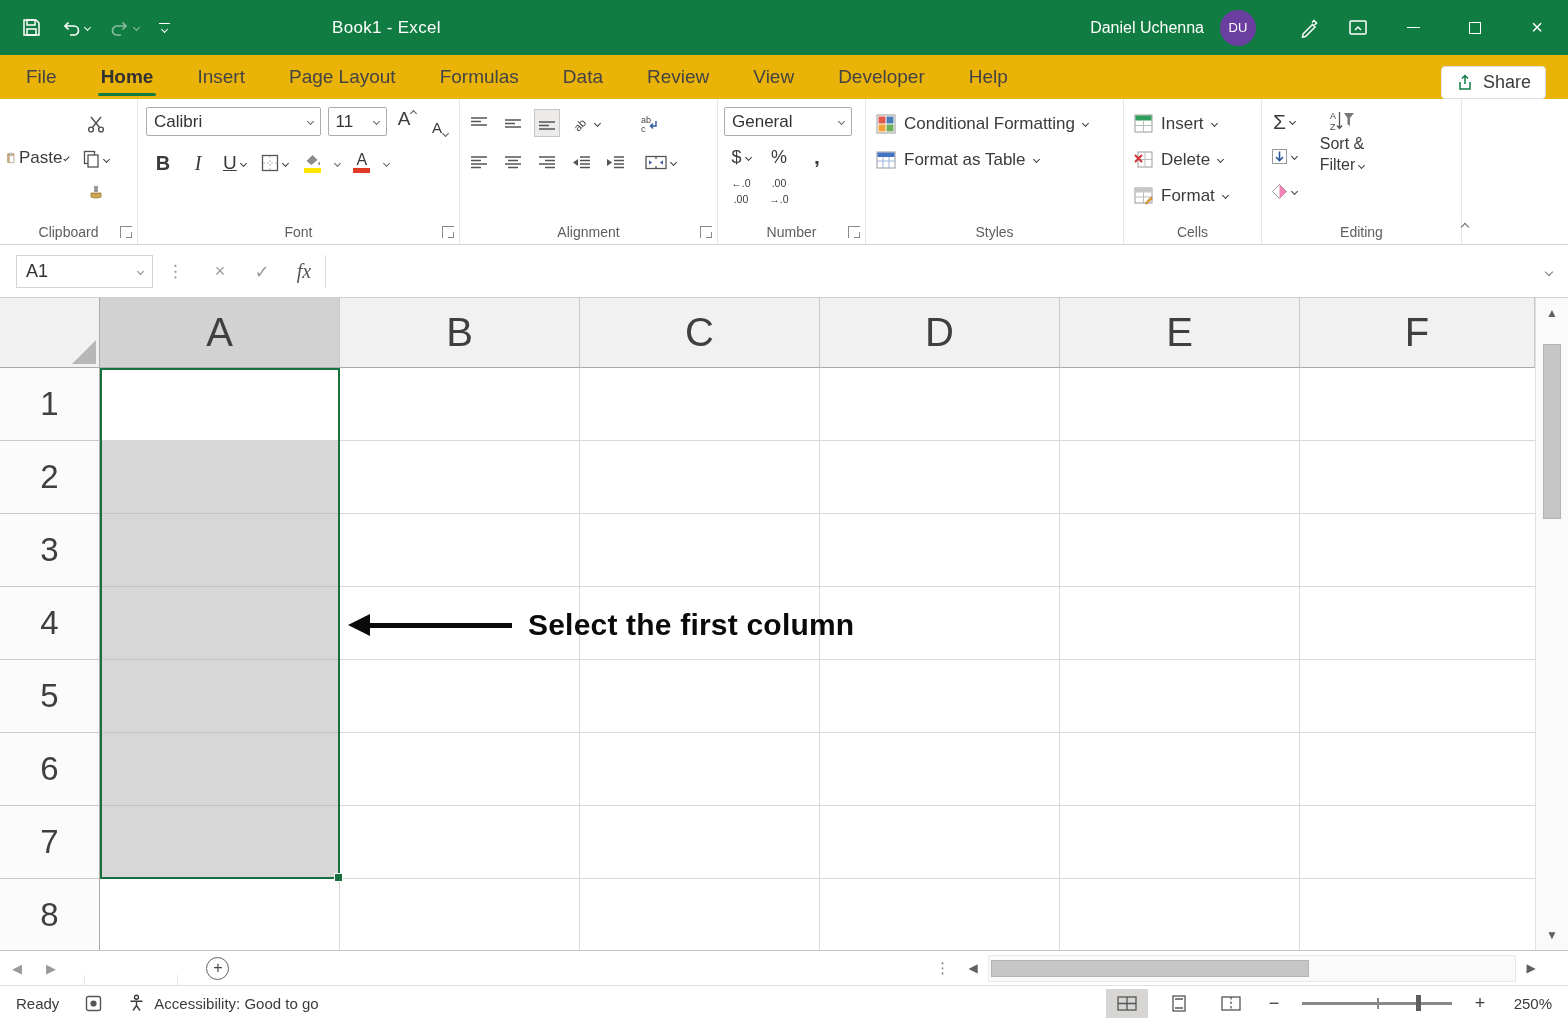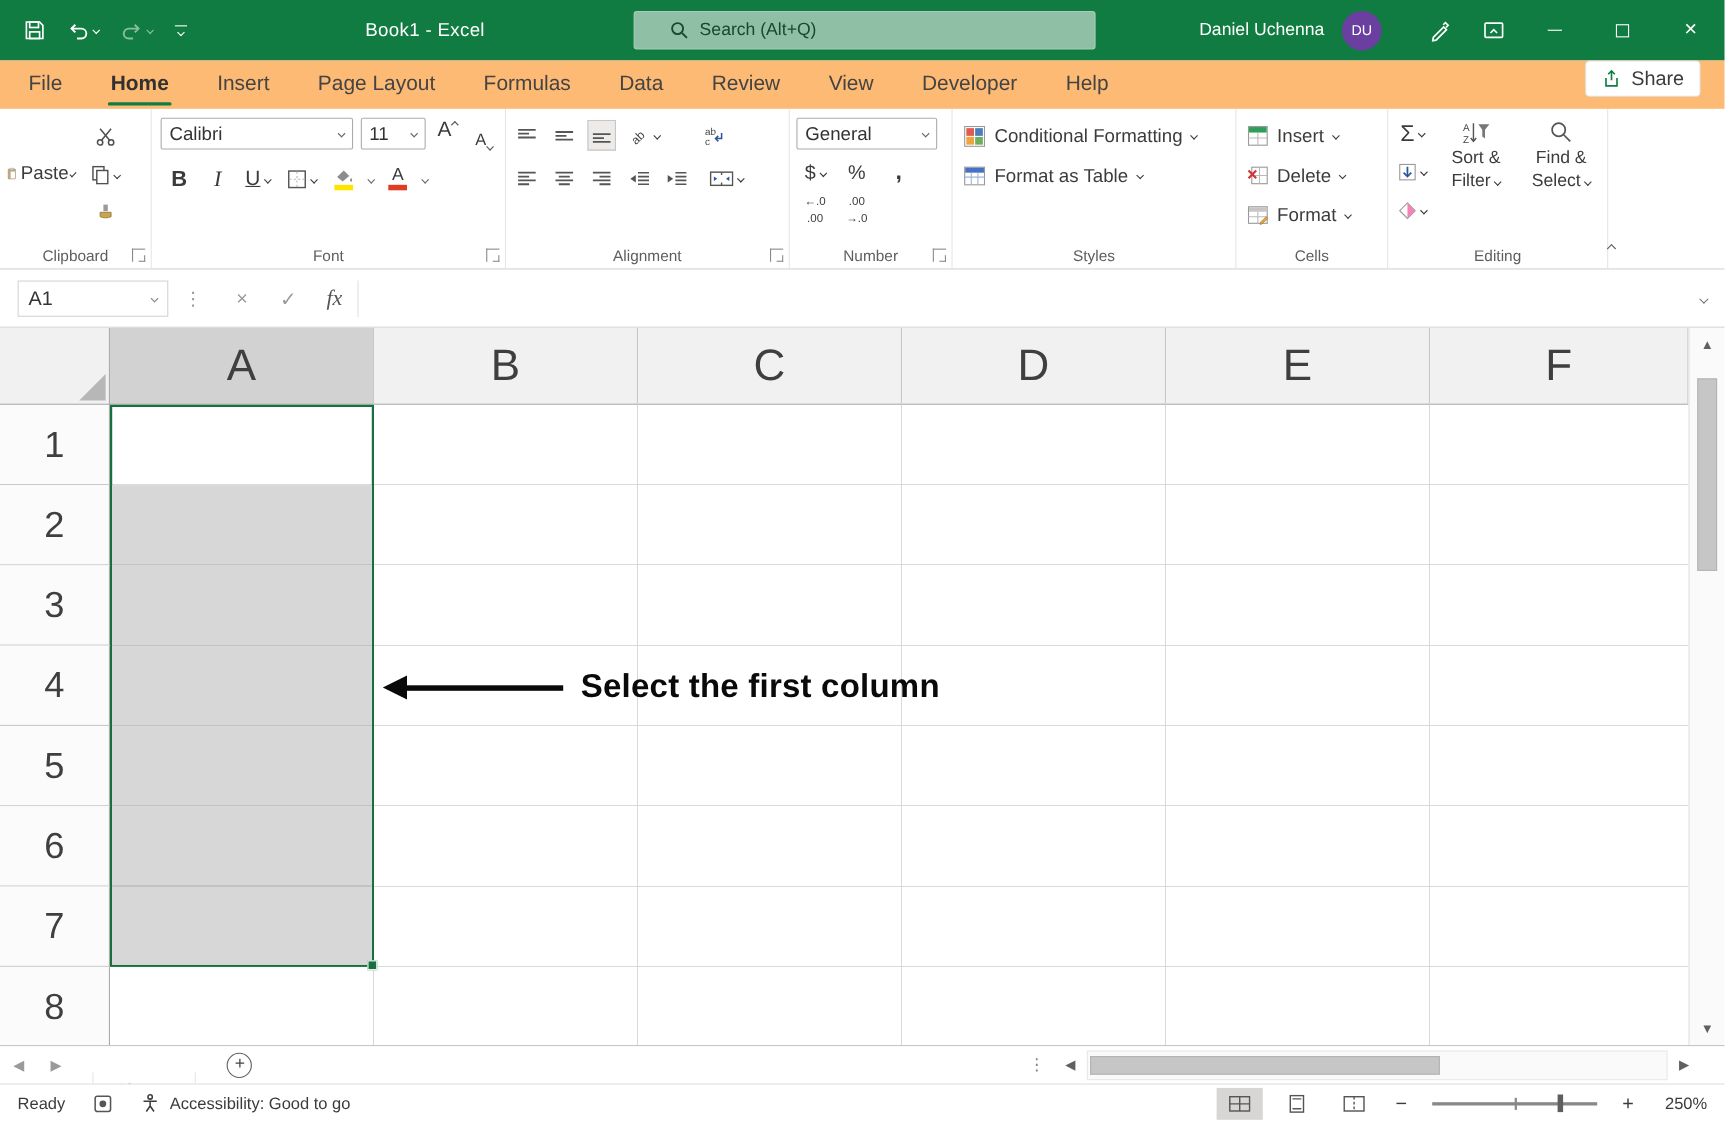--- a/index.html
+++ b/index.html
@@ -22,21 +22,21 @@
 .tb-search svg{margin-right:10px;}
 .tb-right{position:absolute;right:0;top:0;height:55px;display:flex;align-items:center;}
 .tb-user{font-size:16px;margin-right:16px;}
 .avatar{width:36px;height:36px;border-radius:50%;background:#6B3FA0;display:flex;align-items:center;justify-content:center;font-size:13px;font-weight:400;margin-right:30px;color:#fff;}
 .tb-icon{width:48px;height:55px;display:flex;align-items:center;justify-content:center;}
 .winbtn{width:62px;height:55px;display:flex;align-items:center;justify-content:center;font-size:20px;color:#fff;}
 .minline{width:13px;height:1.7px;background:#fff;display:inline-block;}
 .maxbox{width:12px;height:12px;border:1.7px solid #fff;display:inline-block;}
 
 
-.menurow{position:absolute;top:55px;left:0;right:0;height:44px;background:#fdba74;display:flex;align-items:flex-start;padding-left:26px;gap:44px;font-size:19px;color:#444;}
+.menurow{position:absolute;top:55px;left:0;right:0;height:44px;background:#eab308;display:flex;align-items:flex-end;padding-left:26px;gap:44px;font-size:19px;color:#444;}
 .tab{height:44px;display:flex;align-items:center;position:relative;}
 .tab.active{font-weight:700;color:#323130;}
 .tab.active::after{content:"";position:absolute;left:-3px;right:-3px;bottom:3px;height:3px;background:#107C41;border-radius:2px;}
 .share-btn{margin-left:auto;margin-right:22px;display:flex;align-items:center;gap:9px;border:1px solid #E1DFDD;border-radius:4px;padding:5px 14px;font-size:18px;color:#3b3b3b;background:#fff;}
 
 
 .ribbon{position:absolute;top:99px;left:0;right:0;height:146px;background:#fff;border-bottom:1px solid #D5D3D1;display:flex;}
 .group{position:relative;height:100%;border-right:1px solid #E8E6E4;padding:6px 4px 24px 6px;}
 .group-label{position:absolute;bottom:4px;left:0;right:0;text-align:center;font-size:14px;color:#605E5C;}
 .launcher{position:absolute;right:5px;bottom:6px;width:12px;height:12px;border-left:1px solid #8a8a8a;border-top:1px solid #8a8a8a;}
@@ -170,27 +170,20 @@
       <button class="tbtn">
         <span class="qat-custom">
             <span class="bar"></span>
             <span class="chev sm"></span>
           </span>
       </button>
     </div>
 
     <div class="tb-title">Book1  -  Excel</div>
 
-    <div class="tb-search">
-      <svg width="17" height="17" viewBox="0 0 17 17" fill="none" stroke="#17492C" stroke-width="1.7">
-          <circle cx="7" cy="7" r="5"></circle>
-          <path d="M11 11 L15.5 15.5"></path>
-        </svg>
-      <span>Search (Alt+Q)</span>
-    </div>
 
     <div class="tb-right">
       <span class="tb-user">Daniel Uchenna</span>
       <span class="avatar">DU</span>
       <button class="tb-icon">
         <svg width="20" height="20" viewBox="0 0 20 20" fill="none" stroke="#fff" stroke-width="1.5">
             <path d="M3 16 l9.5-9.5 2.5 2.5 L5.5 18.5 2.5 19.2 z"></path>
             <path d="M12 4.5 l2-2 2.5 2.5 -2 2"></path>
           </svg>
       </button>
@@ -540,31 +533,20 @@
         <button class="bigvert">
           <svg width="26" height="24" viewBox="0 0 26 24">
               <text x="1" y="10" font-size="9" fill="#444">A</text>
               <text x="1" y="21" font-size="9" fill="#444">Z</text>
               <path d="M10.5 3 V19 M8 16.5 l2.5 3 2.5 -3" fill="none" stroke="#555" stroke-width="1.3"></path>
               <path d="M15 4 h10 l-4 5 v8 l-2.5 -1.8 V9 z" fill="#777"></path>
             </svg>
           <span>Sort &amp;</span>
           <span style="display:flex;align-items:center;gap:4px;">
               <span>Filter</span>
-              <span class="chev sm"></span>
-            </span>
-        </button>
-        <button class="bigvert">
-          <svg width="22" height="24" viewBox="0 0 22 24" fill="none" stroke="#555" stroke-width="1.6">
-              <circle cx="9" cy="9" r="6"></circle>
-              <path d="M13.5 13.5 L19.5 19.5"></path>
-            </svg>
-          <span>Find &amp;</span>
-          <span style="display:flex;align-items:center;gap:4px;">
-              <span>Select</span>
               <span class="chev sm"></span>
             </span>
         </button>
       </div>
       <span class="group-label">Editing</span>
     </div>
 
     <button class="collapse-btn">
       <span class="chev up"></span>
     </button>

